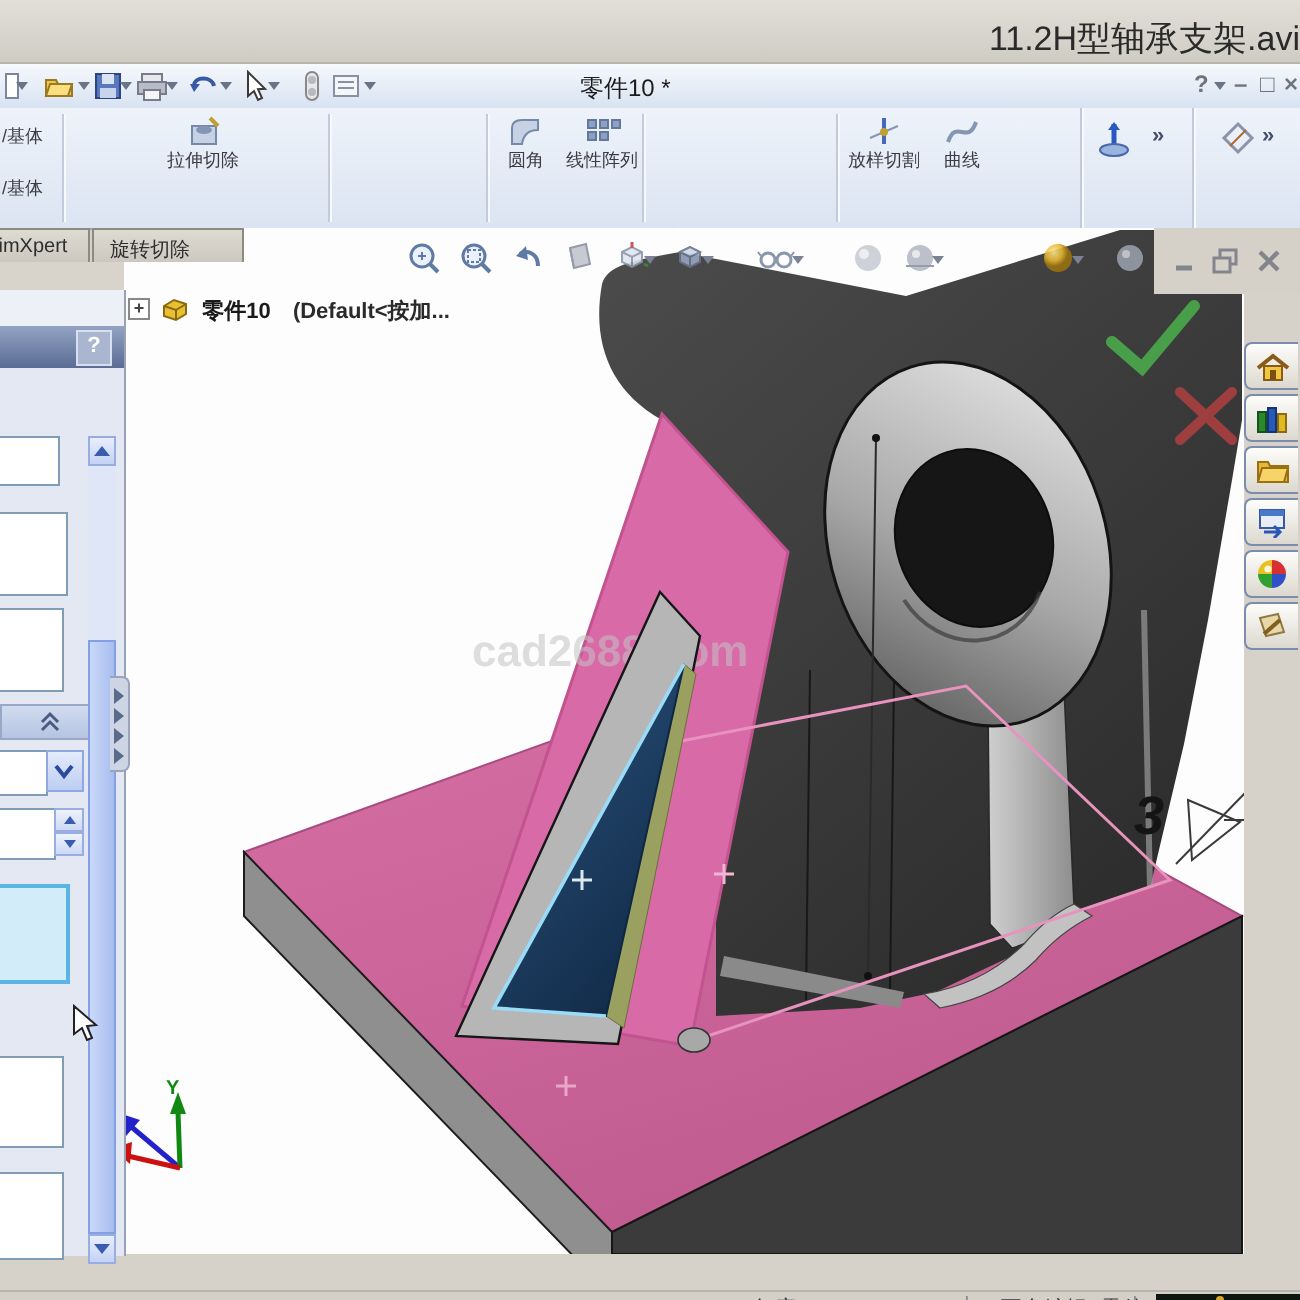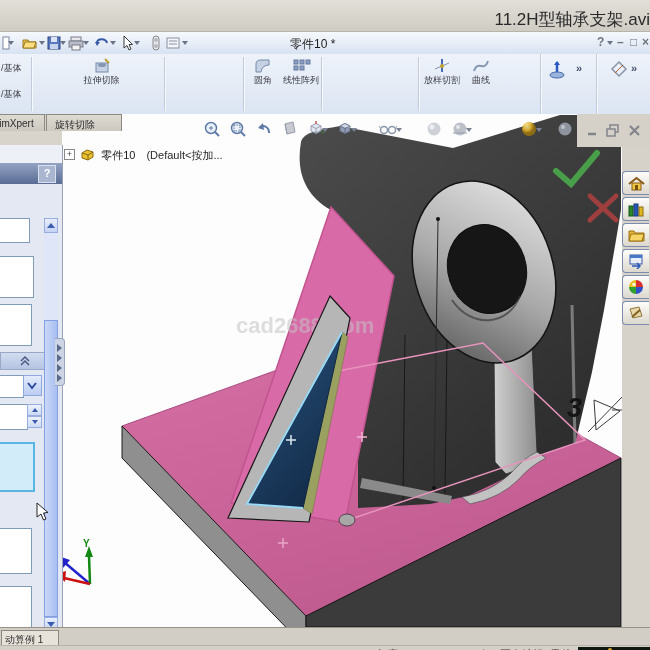--- a/index.html
+++ b/index.html
@@ -50,21 +50,21 @@
   #sb-track{position:absolute;left:44px;top:88px;width:14px;height:384px;background:#dfe6f8;}
   #sb-thumb{position:absolute;left:44px;top:175px;width:14px;height:297px;
     background:linear-gradient(90deg,#cad8f8,#a8bef0);border:1px solid #84a0e4;box-sizing:border-box;}
   .spin-btn{position:absolute;left:27px;width:15px;height:12px;background:linear-gradient(#eef2fc,#ccd8f4);
     border:1px solid #98aee0;box-sizing:border-box;display:flex;align-items:center;justify-content:center;}
   .tri-up{width:0;height:0;border-left:3px solid transparent;border-right:3px solid transparent;border-bottom:4px solid #3a5cae;}
   .tri-dn{width:0;height:0;border-left:3px solid transparent;border-right:3px solid transparent;border-top:4px solid #3a5cae;}
   #splitter{position:absolute;left:55px;top:193px;width:9px;height:46px;background:#cdd4e4;
     border:1px solid #9aa4bc;border-left:none;border-radius:0 4px 4px 0;}
   
-  #ftree{left:64px;top:147px;height:18px;font-size:11px;color:#1a1a1a;white-space:nowrap;}
+  #ftree{left:64px;top:147px;height:18px;font-size:11px;color:#1a1a1a;white-space:nowrap;font-weight:bold;}
   #ftree .plusbox{display:inline-block;width:9px;height:9px;border:1px solid #888;background:#fff;
     font-size:9px;line-height:8px;text-align:center;color:#444;vertical-align:2px;}
   
   .hud{position:absolute;top:120px;width:20px;height:20px;opacity:.88;}
   .hud-caret{position:absolute;top:128px;width:0;height:0;border-left:3px solid transparent;
     border-right:3px solid transparent;border-top:4px solid #7a8294;}
   
   #mdi{left:577px;top:114px;width:73px;height:33px;background:#d5d1c9;}
   .mdib{position:absolute;top:9px;width:16px;height:15px;}
   
@@ -589,25 +589,20 @@
         <circle cx="6" cy="5.5" r="1.8" fill="#ffffff" opacity="0.85"></circle>
       </svg>
     </div>
   <div class="tp-btn" style="top:301px">
     <svg width="16" height="14">
         <path d="M2 3 L11 1 L14 10 L5 12 Z" fill="#e8d8a8" stroke="#907840"></path>
         <line x1="4" y1="11" x2="12" y2="4" stroke="#806020" stroke-width="2"></line>
       </svg>
     </div>
 
-  <div id="motionrow" class="abs">
-    <div id="motiontab">
-      <span>动算例 1</span>
-    </div>
-  </div>
 
   <div id="statusbar" class="abs">
     <span style="left:376px">角度: 90.00deg</span>
     <span style="left:482px;color:#888">|</span>
     <span style="left:500px">正在编辑: 零件</span>
     <span style="left:566px;color:#888">|</span>
     <span id="statuslogo">
         <i></i>
       </span>
   </div>

